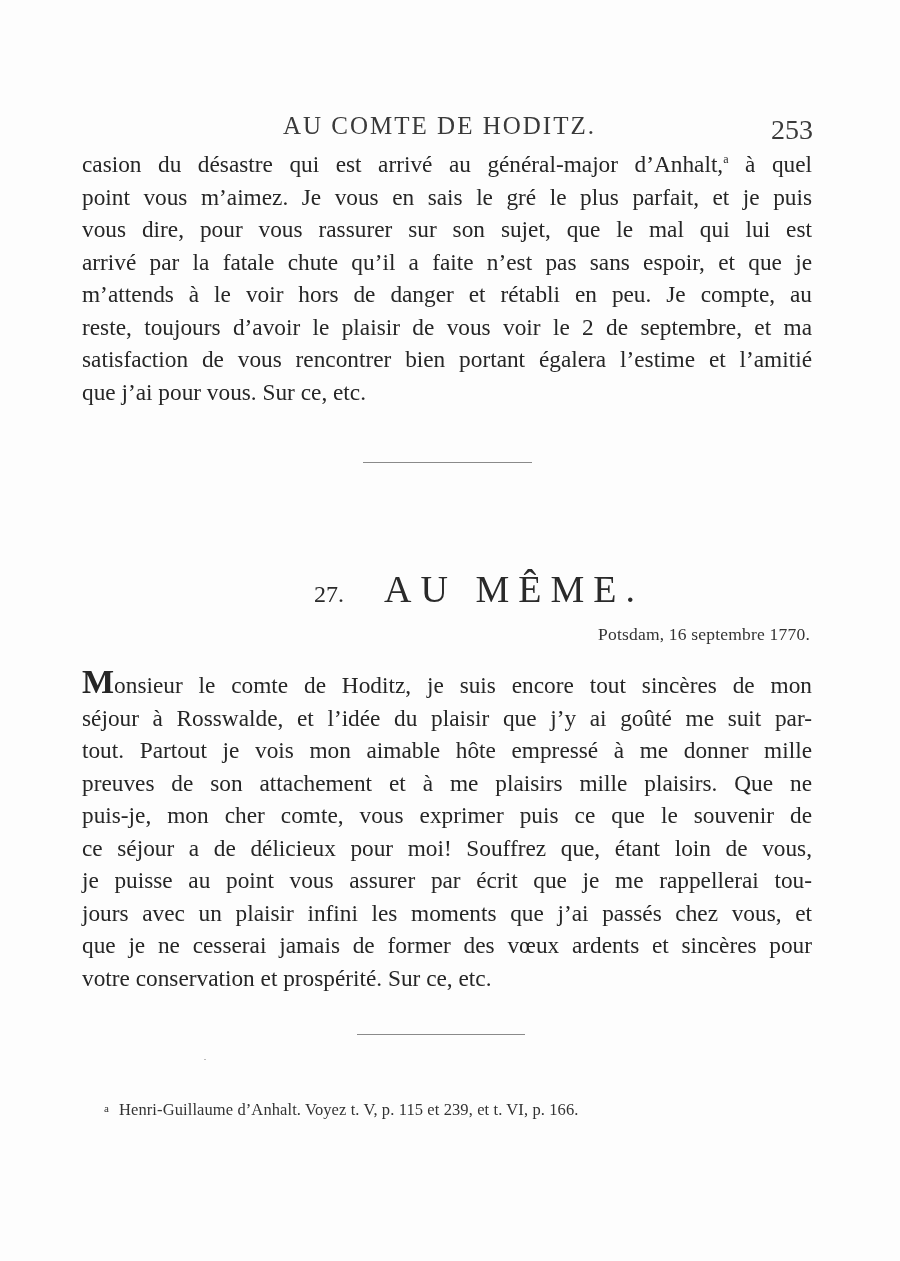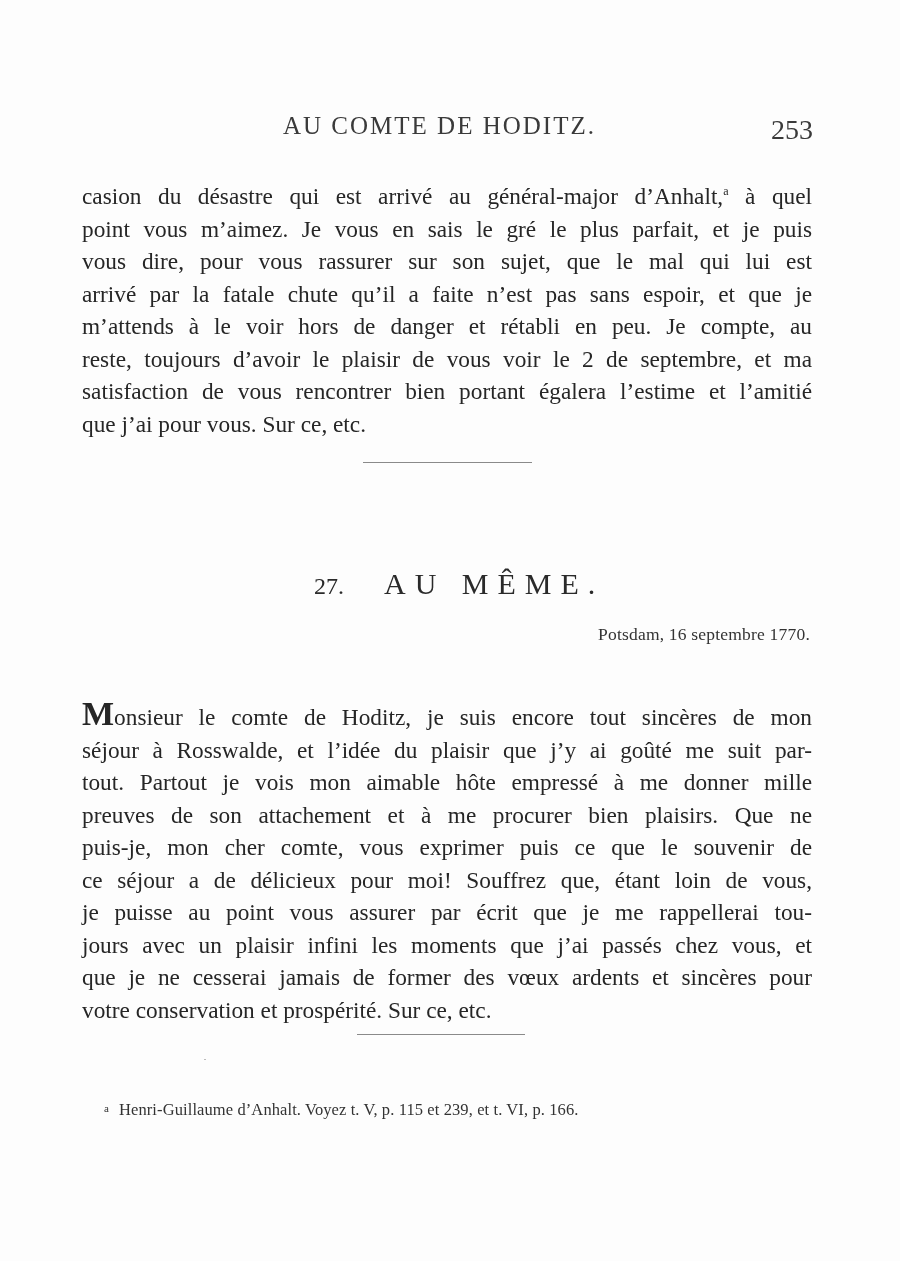--- a/index.html
+++ b/index.html
@@ -40,21 +40,20 @@
     }
     .text-block {
       position: absolute;
       left: 82px;
       width: 730px;
       font-size: 23.3px;
       line-height: 32.5px;
       text-align: justify;
       text-align-last: left;
       color: #262626;
-      margin-top: 32px;
     }
     .text-block .line {
       display: block;
       text-align: justify;
       text-align-last: justify;
       white-space: nowrap;
     }
     .text-block .line.last {
       text-align-last: left;
     }
@@ -86,21 +85,21 @@
       font-size: 30px;
       color: #2a2a2a;
       white-space: nowrap;
     }
     .letter-heading .num {
       font-size: 24px;
       margin-right: 40px;
     }
     .letter-heading .title {
       letter-spacing: 9px;
-      font-size: 30px;
+      font-size: 38px;
     }
     .dateline {
       position: absolute;
       top: 624px;
       right: 90px;
       font-size: 17.5px;
       color: #333;
       letter-spacing: 0.2px;
     }
     .dropcap {
@@ -147,21 +146,21 @@
 <div class="letter-heading">
   <span class="num">27.</span><span class="title">AU MÊME.</span>
 </div>
 
 <div class="dateline">Potsdam, 16 septembre 1770.</div>
 
 <div id="block2" class="text-block">
   <span class="line"><span class="dropcap">M</span><span>onsieur le comte de Hoditz, je suis encore tout sincères de mon</span></span>
   <span class="line">séjour à Rosswalde, et l’idée du plaisir que j’y ai goûté me suit par-</span>
   <span class="line">tout. Partout je vois mon aimable hôte empressé à me donner mille</span>
-  <span class="line">preuves de son attachement et à me procurer bien plaisirs. Que ne</span>
+  <span class="line">preuves de son attachement et à me plaisirs mille plaisirs. Que ne</span>
   <span class="line">puis-je, mon cher comte, vous exprimer puis ce que le souvenir de</span>
   <span class="line">ce séjour a de délicieux pour moi! Souffrez que, étant loin de vous,</span>
   <span class="line">je puisse au point vous assurer par écrit que je me rappellerai tou-</span>
   <span class="line">jours avec un plaisir infini les moments que j’ai passés chez vous, et</span>
   <span class="line">que je ne cesserai jamais de former des vœux ardents et sincères pour</span>
   <span class="line last">votre conservation et prospérité. Sur ce, etc.</span>
 </div>
 
 <div id="rule2" class="rule"></div>
 <div class="speck"></div>

